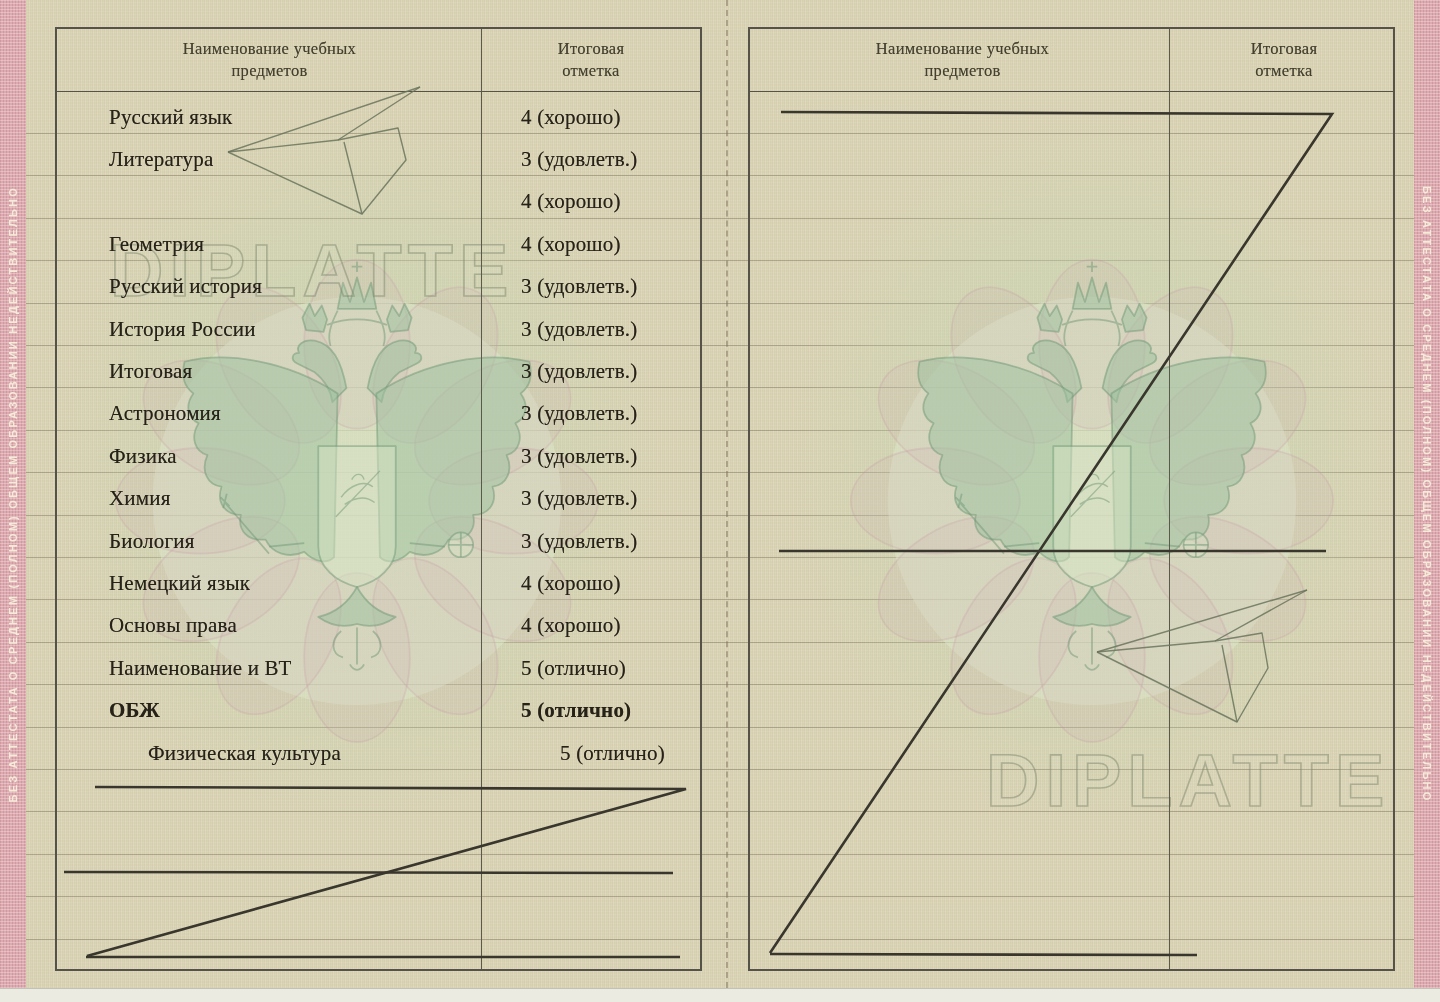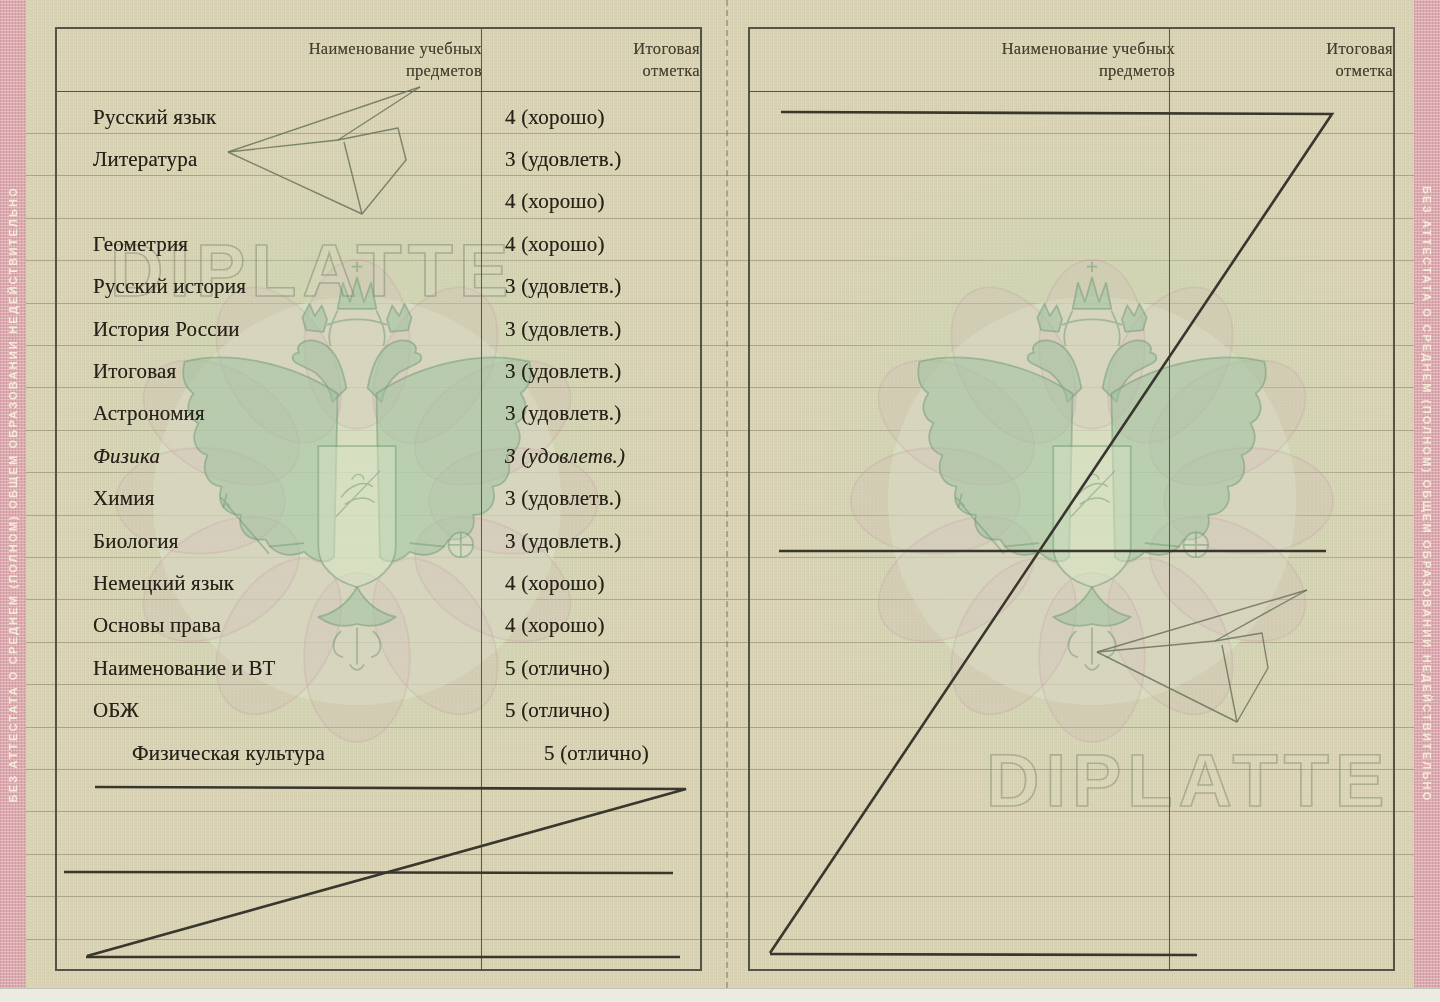--- a/index.html
+++ b/index.html
@@ -21,29 +21,29 @@
   .tint-right{left:792px;top:120px;}
   svg.underlay,svg.overlay{position:absolute;left:0;top:0;pointer-events:none;}
   svg.underlay{z-index:2;}
   svg.overlay{z-index:5;}
   
   .page-table{position:absolute;top:27px;width:647px;height:944px;box-sizing:border-box;
     border:2px solid #55524a;z-index:3;background:transparent;}
   .page-table.left{left:55px;}
   .page-table.right{left:748px;}
   .thead{position:absolute;left:0;right:0;top:0;height:62px;border-bottom:1.5px solid #55524a;display:flex;}
-  .th{display:flex;flex-direction:column;align-items:flex-end;justify-content:center;
+  .th{display:flex;flex-direction:column;align-items:center;justify-content:center;
     font-size:16.5px;color:#43402f;letter-spacing:.3px;line-height:1.35;text-shadow:0 0 .5px rgba(60,55,40,.5);}
   .th.subjects{width:425px;}
   .th.grade{flex:1;}
   .col-divider{position:absolute;top:0;bottom:0;width:1.3px;background:#5b584c;}
   .page-table.left .col-divider{left:424px;}
   .page-table.right .col-divider{left:419px;}
   .rows-layer{position:absolute;left:0;right:0;top:0;bottom:0;}
-  .row{position:absolute;left:0;right:0;height:42px;text-align:center;}
+  .row{position:absolute;left:16px;right:0;height:42px;text-align:center;}
   .cell{position:absolute;top:50%;transform:translateY(-50%);font-size:21px;color:#262219;
     letter-spacing:.2px;white-space:nowrap;text-shadow:0 0 .6px rgba(45,40,28,.55);}
   .cell.subject{left:36px;}
   .cell.grade{left:448px;}
   
   .fold{position:absolute;left:726px;top:0;height:988px;width:0;border-left:2px dashed rgba(126,113,92,.5);z-index:4;}
   
   .band{position:absolute;top:0;width:26px;height:988px;z-index:6;
     background-color:#dcaab1;
     background-image:
@@ -158,21 +158,21 @@
   <div class="row" style="top: 320.9px;">
     <span class="cell subject">Итоговая</span>
     <span class="cell grade">3 (удовлетв.)</span>
   </div>
 
   <div class="row" style="top: 363.3px;">
     <span class="cell subject">Астрономия</span>
     <span class="cell grade">3 (удовлетв.)</span>
   </div>
 
-  <div class="row" style="top: 405.7px; font-style: italic;">
+  <div class="row" style="top: 405.7px;">
     <span class="cell subject">Физика</span>
     <span class="cell grade">3 (удовлетв.)</span>
   </div>
 
   <div class="row" style="top: 448.1px;">
     <span class="cell subject">Химия</span>
     <span class="cell grade">3 (удовлетв.)</span>
   </div>
 
   <div class="row" style="top: 490.5px;">
@@ -188,21 +188,21 @@
   <div class="row" style="top: 575.3px;">
     <span class="cell subject">Основы права</span>
     <span class="cell grade">4 (хорошо)</span>
   </div>
 
   <div class="row" style="top: 617.7px;">
     <span class="cell subject">Наименование и ВТ</span>
     <span class="cell grade">5 (отлично)</span>
   </div>
 
-  <div class="row" style="top: 660.1px;">
+  <div class="row" style="top: 660.1px; font-weight: bold;">
     <span class="cell subject">ОБЖ</span>
     <span class="cell grade">5 (отлично)</span>
   </div>
 
   <div class="row" style="top: 702.5px; margin-left: 39px;">
     <span class="cell subject">Физическая культура</span>
     <span class="cell grade">5 (отлично)</span>
   </div>
 </div>
   </div>

